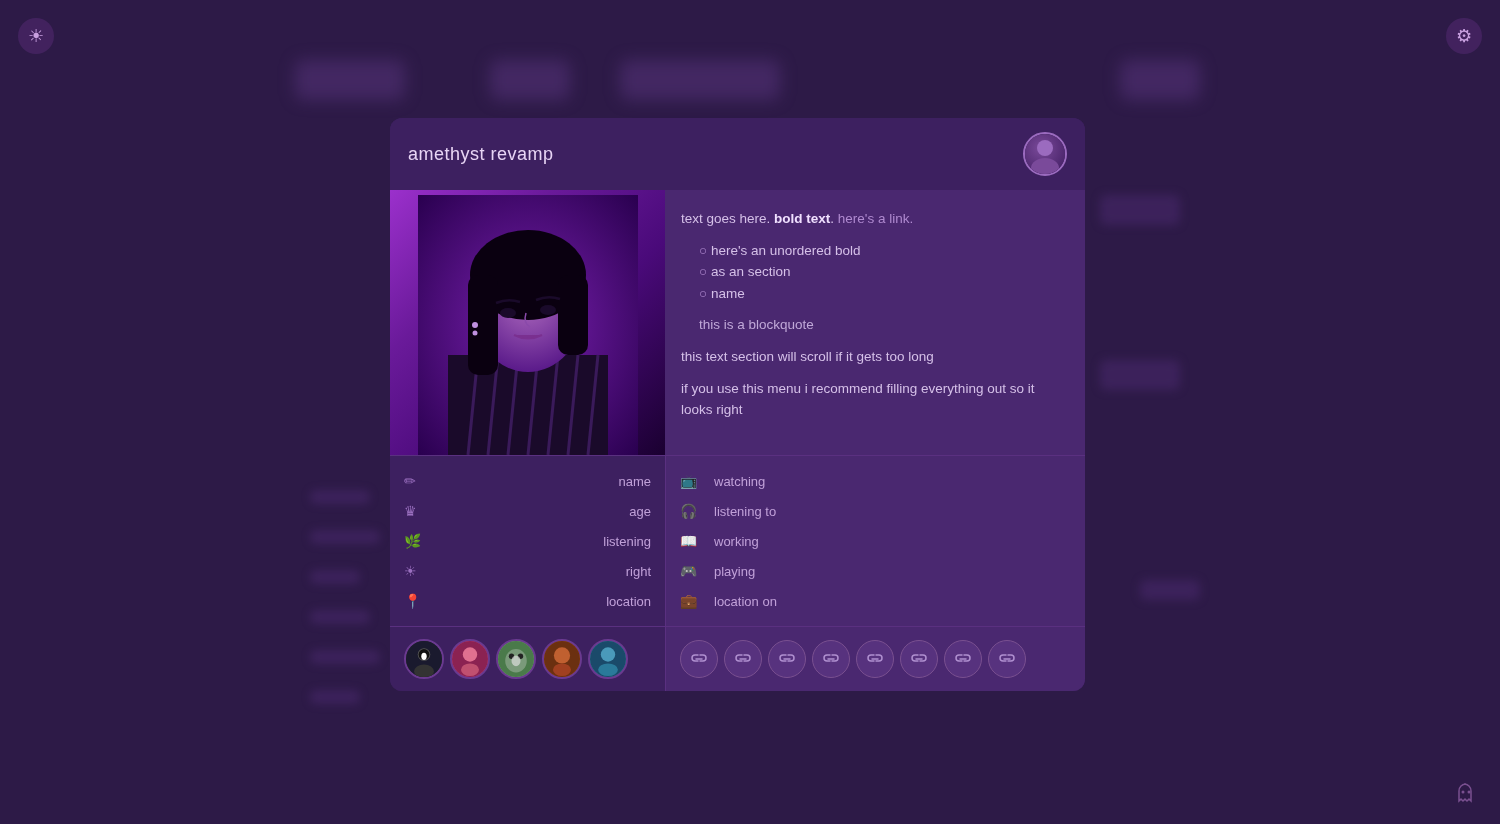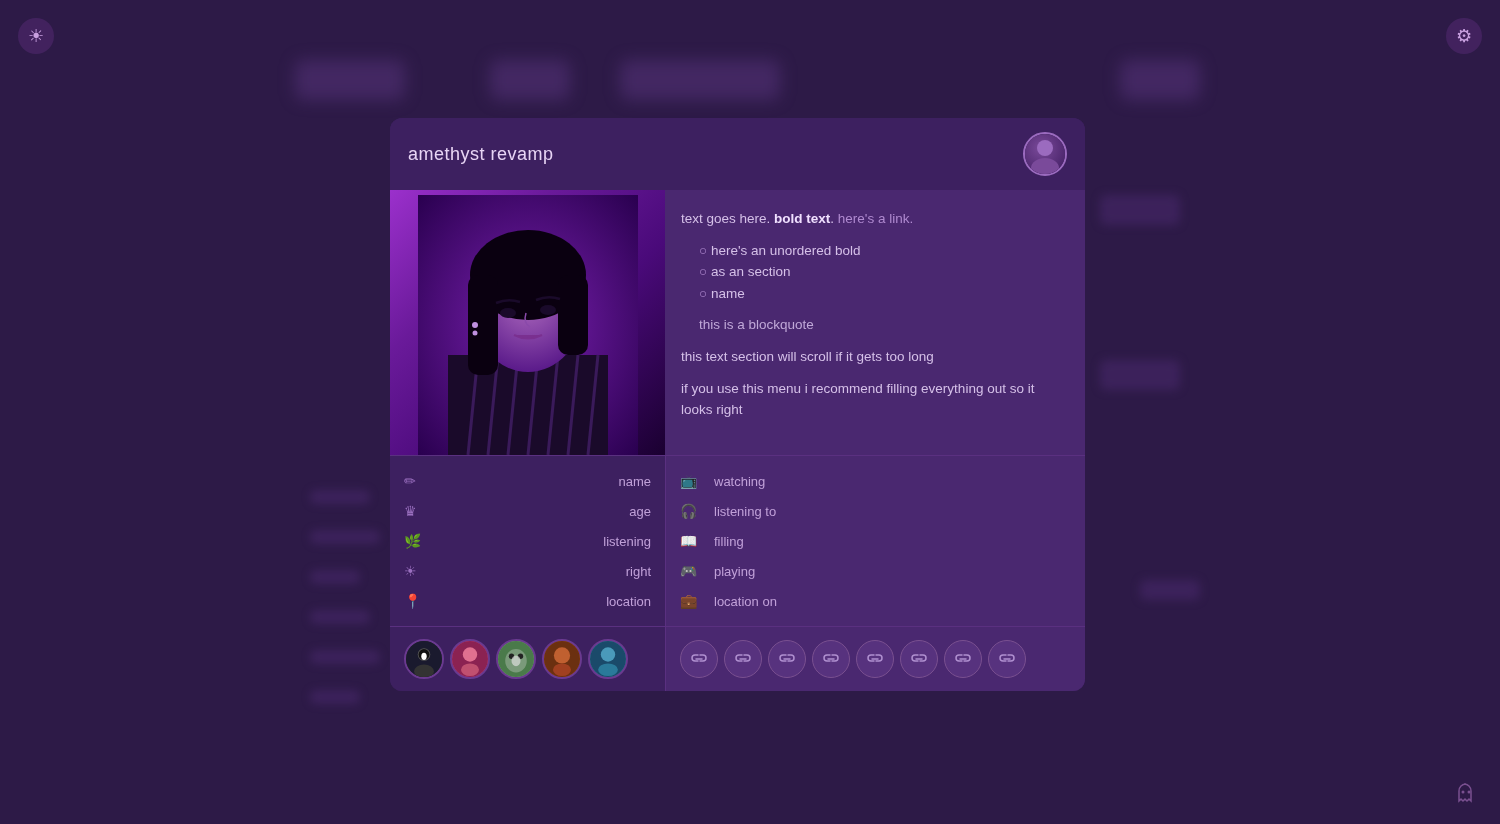--- a/index.html
+++ b/index.html
@@ -477,21 +477,21 @@
         <span>watching</span>
       </div>
 
       <div class="activity-item">
         <span class="activity-icon">🎧</span>
         <span>listening to</span>
       </div>
 
       <div class="activity-item">
         <span class="activity-icon">📖</span>
-        <span>filling</span>
+        <span>working</span>
       </div>
 
       <div class="activity-item">
         <span class="activity-icon">🎮</span>
         <span>playing</span>
       </div>
 
       <div class="activity-item">
         <span class="activity-icon">💼</span>
         <span>location on</span>

